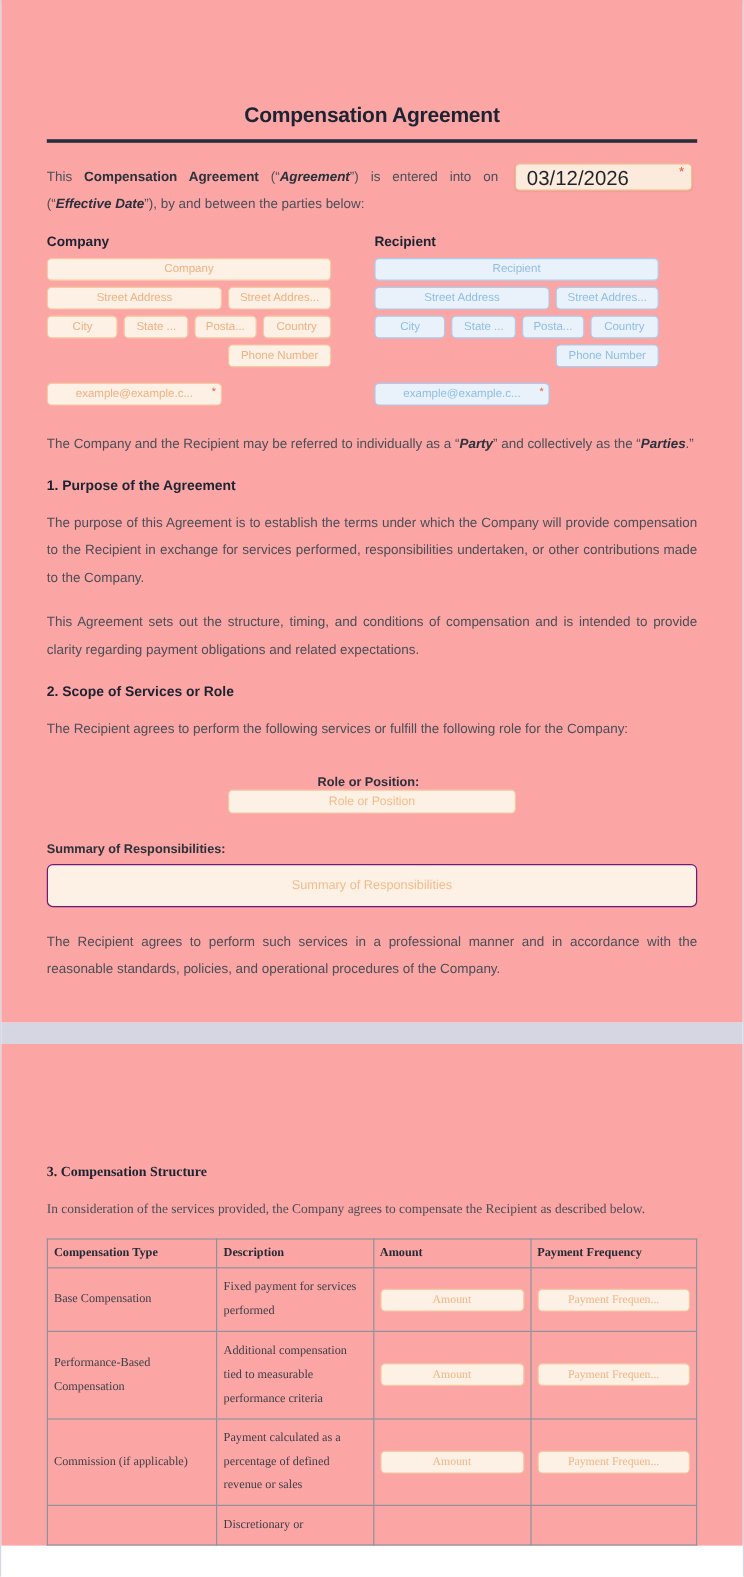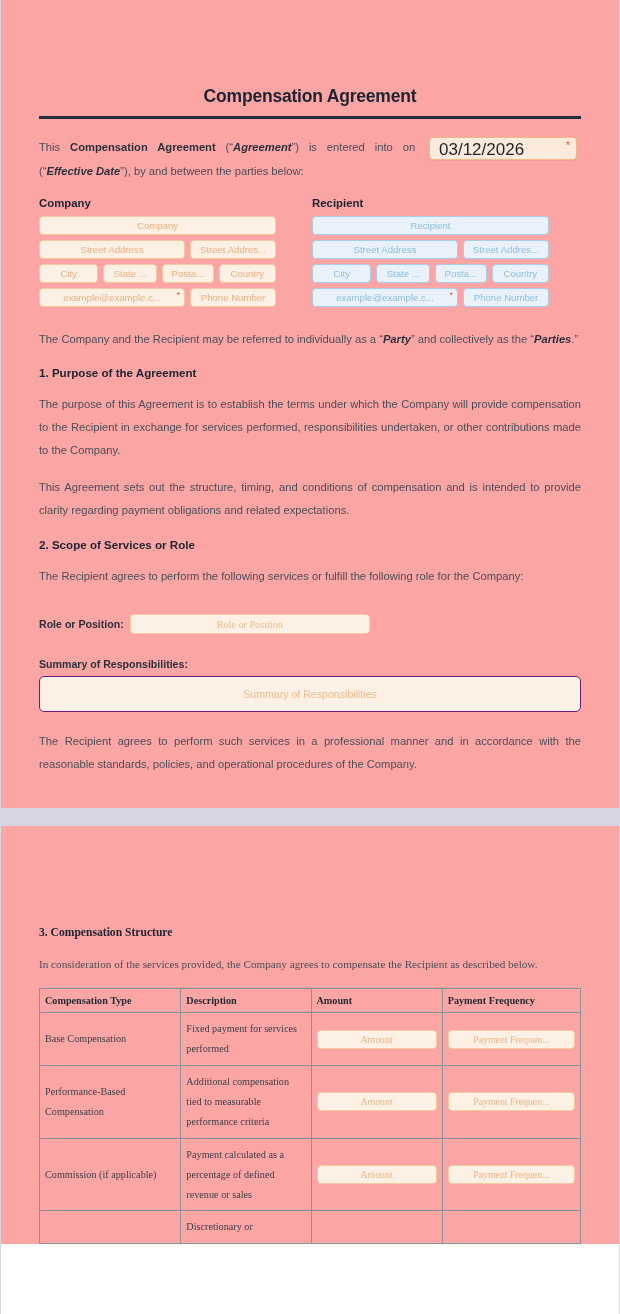--- a/index.html
+++ b/index.html
@@ -162,49 +162,49 @@
     color: #8fbde4;
   }
   .fld .req { top: 0px; right: 4px; font-size: 9px; }
   .w-full { flex: 1 1 auto; }
   .w-addr1 { width: 146px; }
   .w-addr2 { width: 86px; }
   .w-city  { width: 60px; }
   .w-state { width: 54px; }
   .w-postal{ width: 52px; }
   .w-country{ width: 58px; }
-  .w-email { width: 146px; }
+  .w-email { width: 146px; margin-top: 32px; }
   .w-phone { width: 86px; }
 
   
   .role-line {
     display: flex;
     align-items: center;
     margin: 26px 0 6px 0;
+    flex-direction: column;
   }
   .role-label {
     font-size: 10.6px;
     font-weight: bold;
     color: #2b313b;
     margin-right: 6px;
     white-space: nowrap;
   }
   .role-field {
     width: 240px;
     height: 20px;
     background: #fdf0e4;
     border: 1px solid #f5c9a1;
     border-radius: 4px;
     color: #f3bc8c;
     font-size: 10.2px;
     display: flex;
     align-items: center;
     justify-content: center;
     box-sizing: border-box;
-    font-family: Liberation Serif, serif;
   }
   .summary-label {
     font-size: 10.6px;
     font-weight: bold;
     color: #2b313b;
     margin: 24px 0 6px 0;
   }
   .summary-field {
     width: 100%;
     height: 36px;

